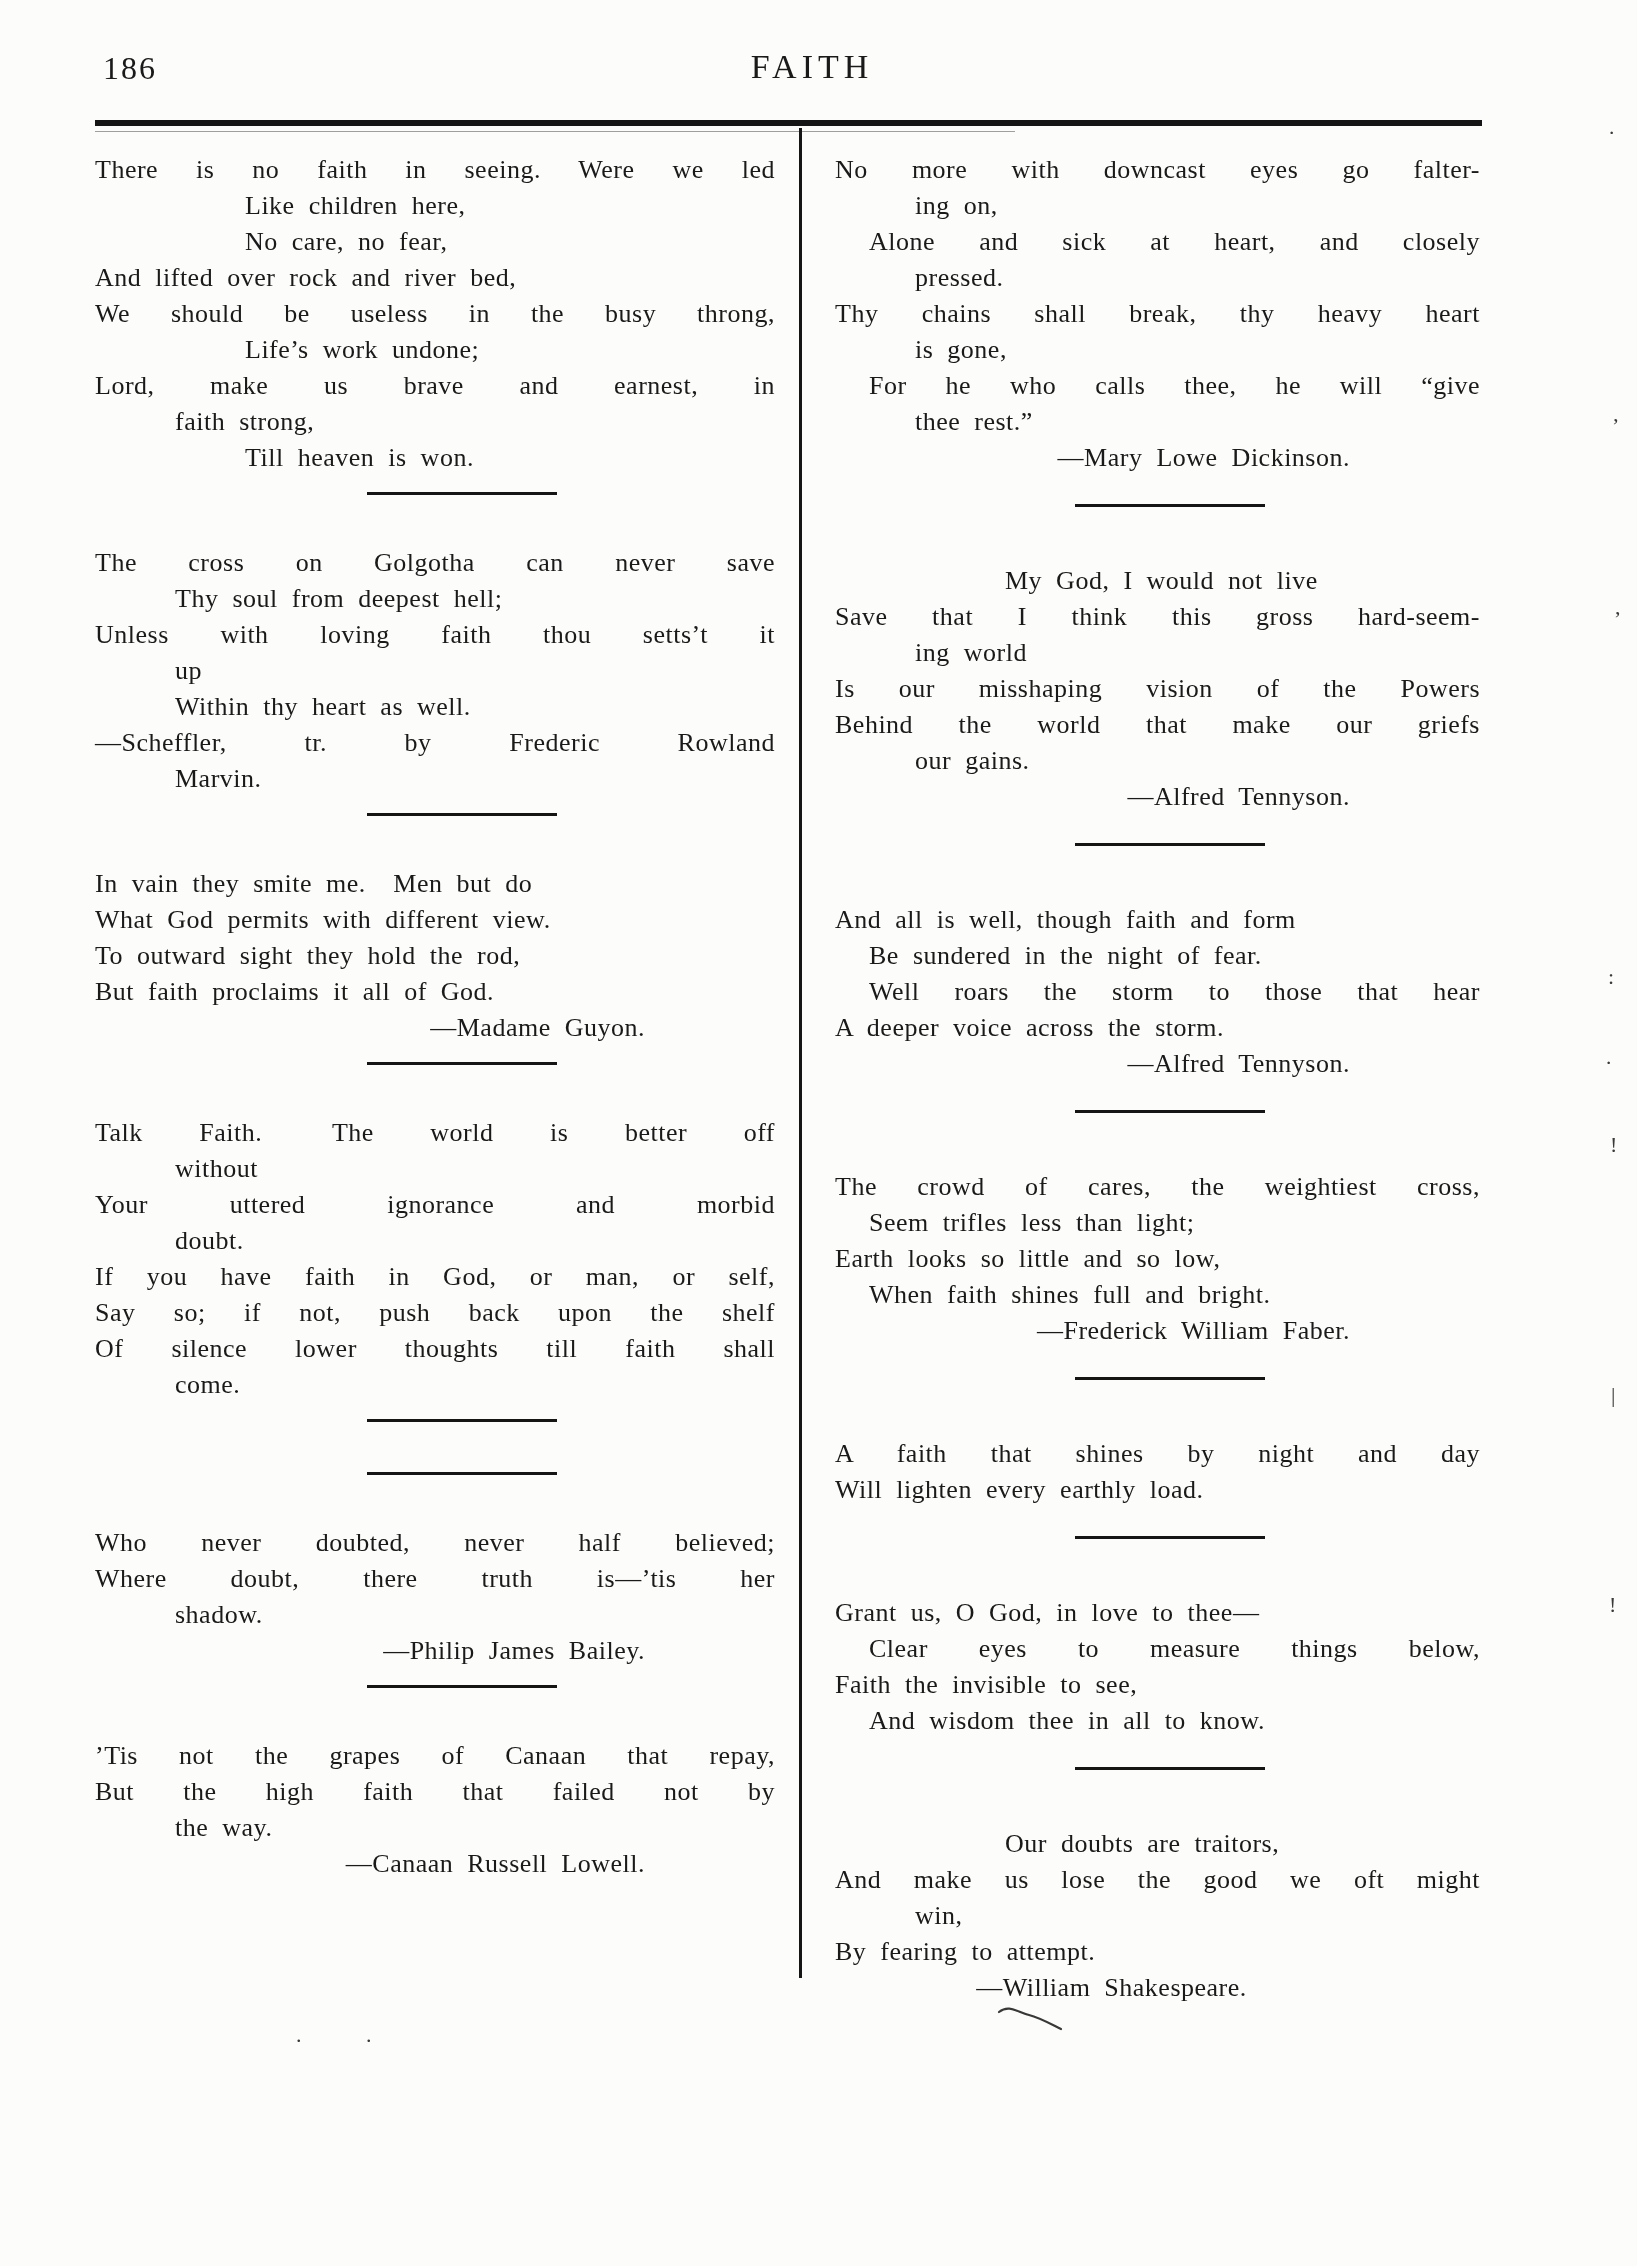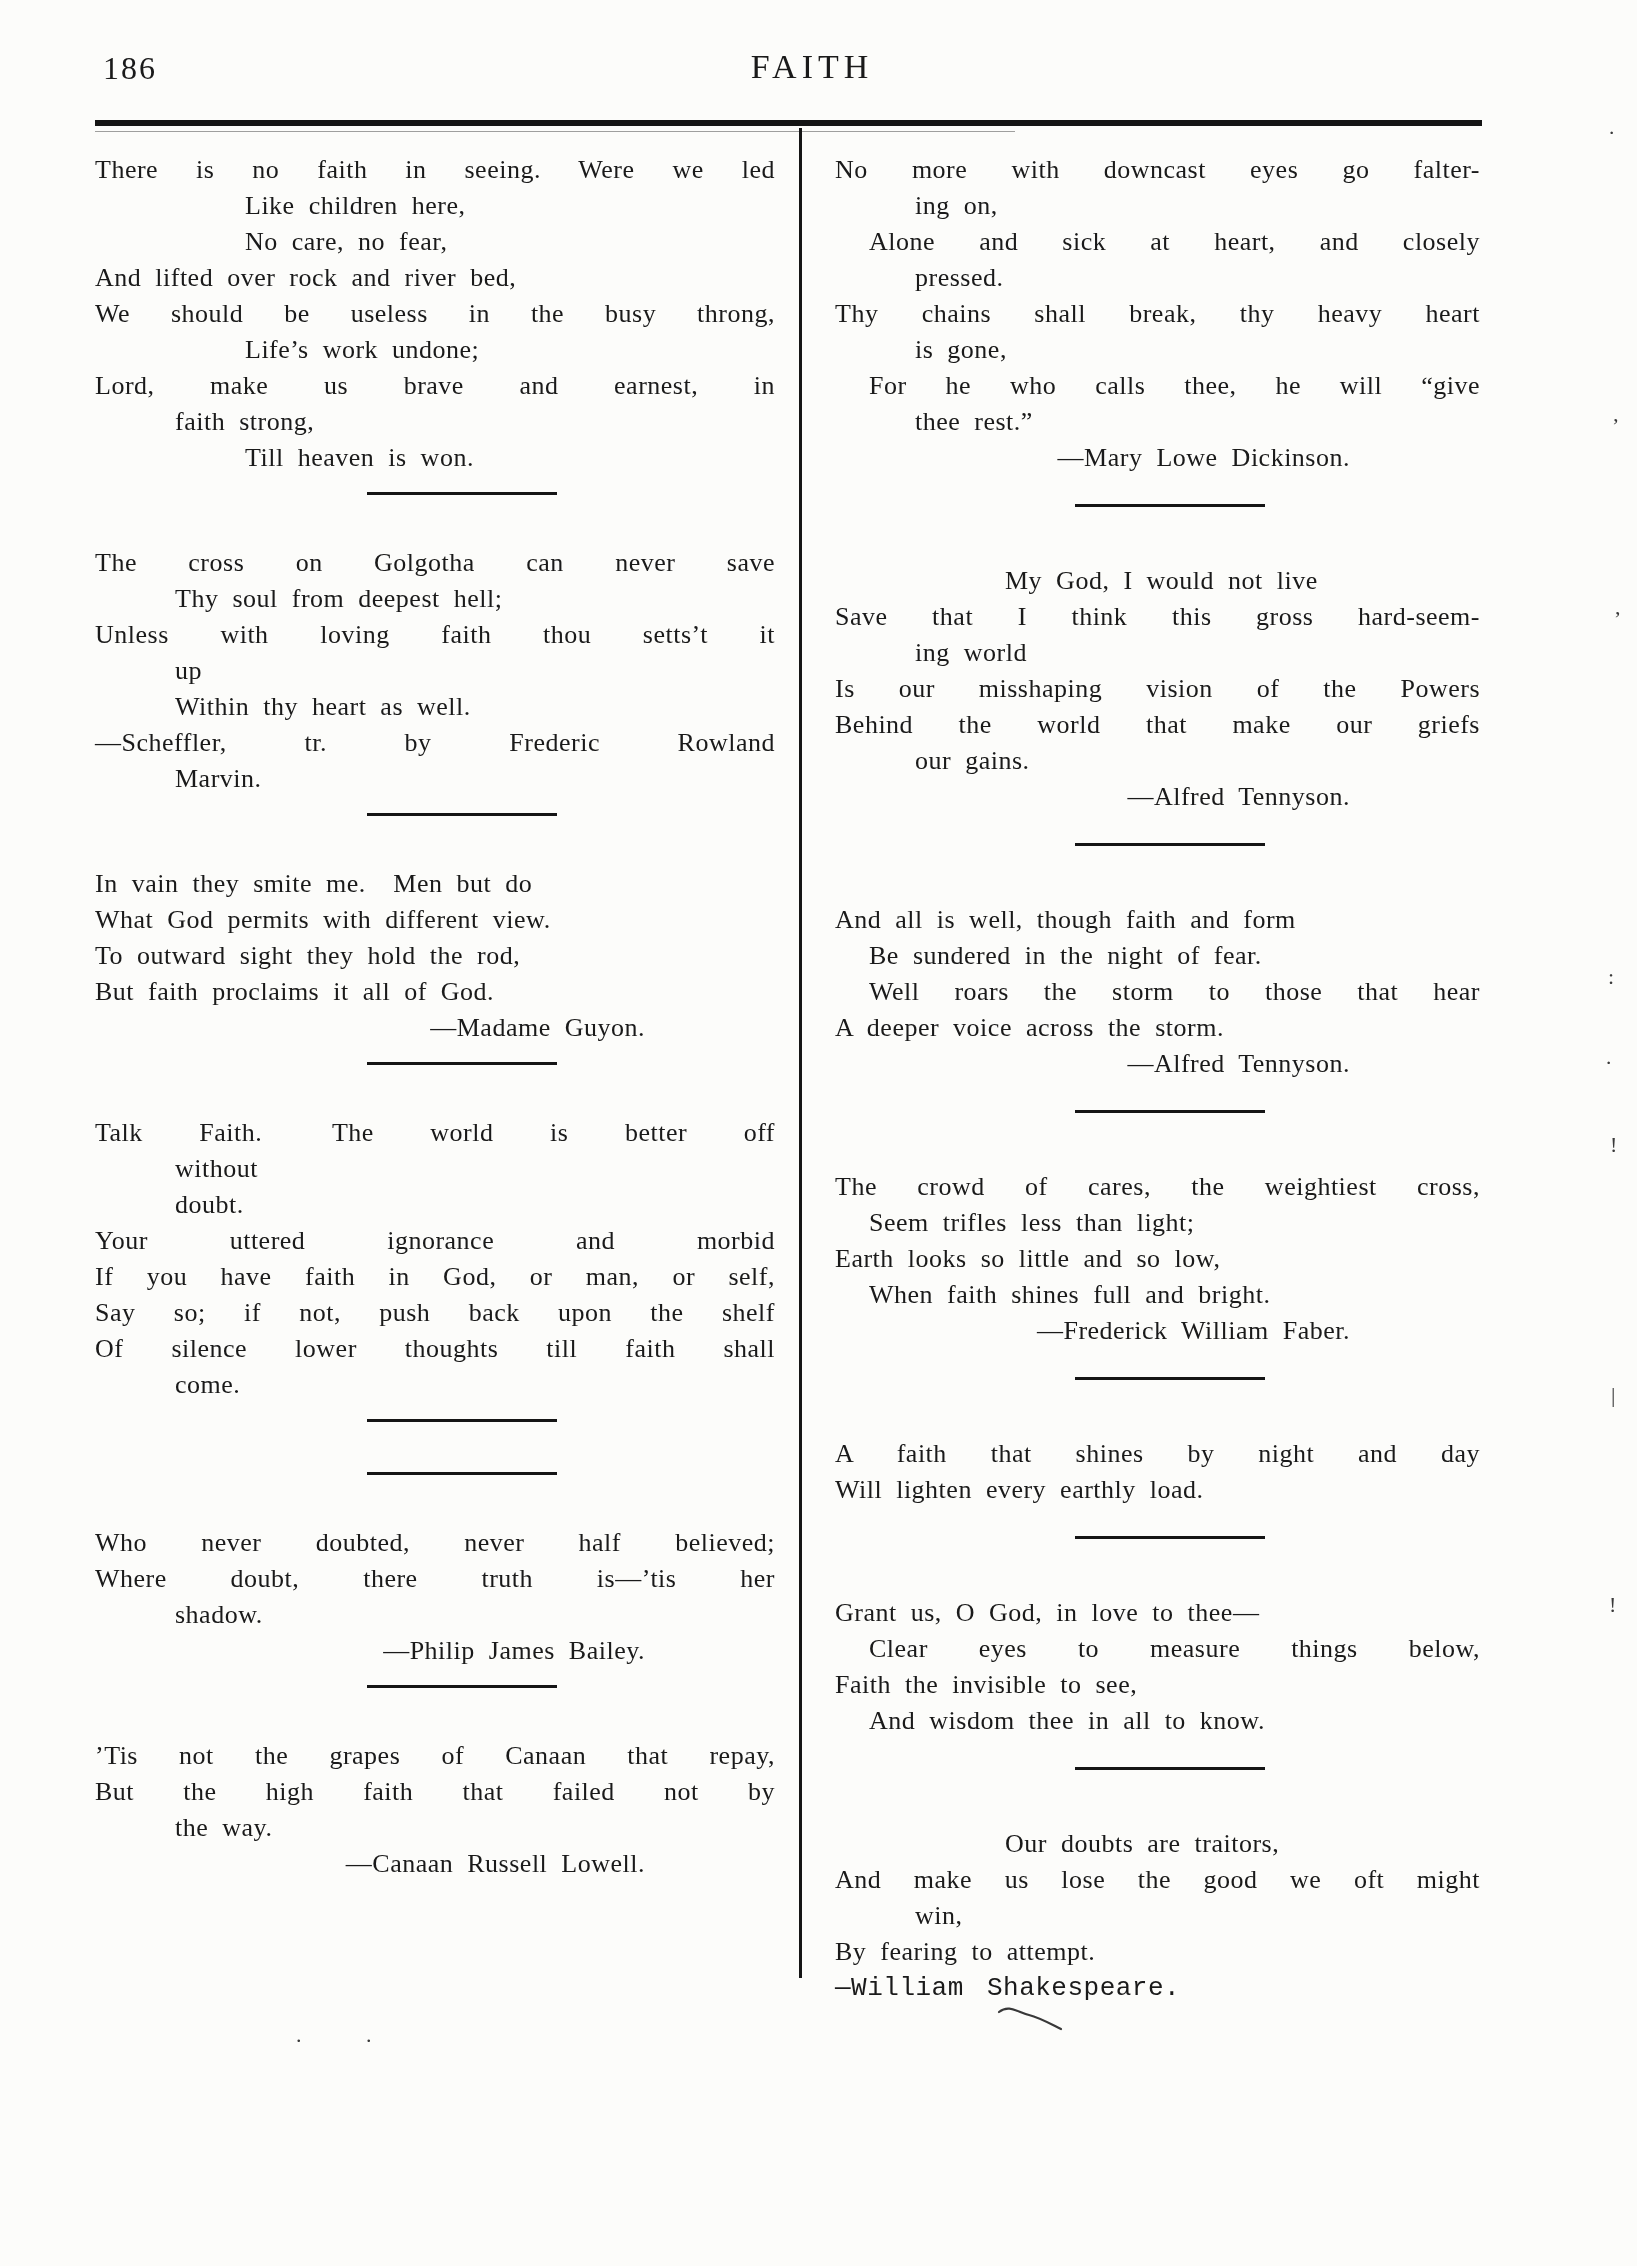--- a/index.html
+++ b/index.html
@@ -30,21 +30,21 @@
   }
   .column.left{left:95px;width:680px;}
   .column.right{left:835px;width:645px;}
   .line{min-height:36px;}
   .ind1{padding-left:34px;}
   .ind2{padding-left:80px;}
   .ind3{padding-left:150px;}
   .ind4{padding-left:170px;}
   .jl{text-align:justify;text-align-last:justify;}
   .attr{text-align:right;padding-right:130px;}
-  .attr-sm{text-align:left;padding-right:92px;font-family:Liberation Mono, monospace;}
+  .attr-sm{text-align:center;padding-right:92px;}
   .rule{height:3px;background:#151515;width:190px;}
   .left .rule{margin:16px 0 50px 272px;}
   .right .rule{margin:28px 0 56px 240px;}
   .mark{
     position:absolute;font-size:22px;color:#3a3a3a;
     line-height:1;letter-spacing:0;
   }
   .squiggle{position:absolute;left:995px;top:2002px;}
 </style>
 </head>
@@ -87,22 +87,22 @@
         <div class="line">In vain they smite me.  Men but do</div>
         <div class="line">What God permits with different view.</div>
         <div class="line">To outward sight they hold the rod,</div>
         <div class="line">But faith proclaims it all of God.</div>
         <div class="line attr">—Madame Guyon.</div>
       </div>
       <div class="rule"></div>
       <div class="quote">
         <div class="line jl">Talk Faith.  The world is better off</div>
         <div class="line ind2">without</div>
+        <div class="line jl">Your uttered ignorance and morbid</div>
         <div class="line ind2">doubt.</div>
-        <div class="line jl">Your uttered ignorance and morbid</div>
         <div class="line jl">If you have faith in God, or man, or self,</div>
         <div class="line jl">Say so; if not, push back upon the shelf</div>
         <div class="line jl">Of silence lower thoughts till faith shall</div>
         <div class="line ind2">come.</div>
       </div>
       <div class="rule"></div>
       <div class="rule"></div>
       <div class="quote">
         <div class="line jl">Who never doubted, never half believed;</div>
         <div class="line jl">Where doubt, there truth is—’tis her</div>

